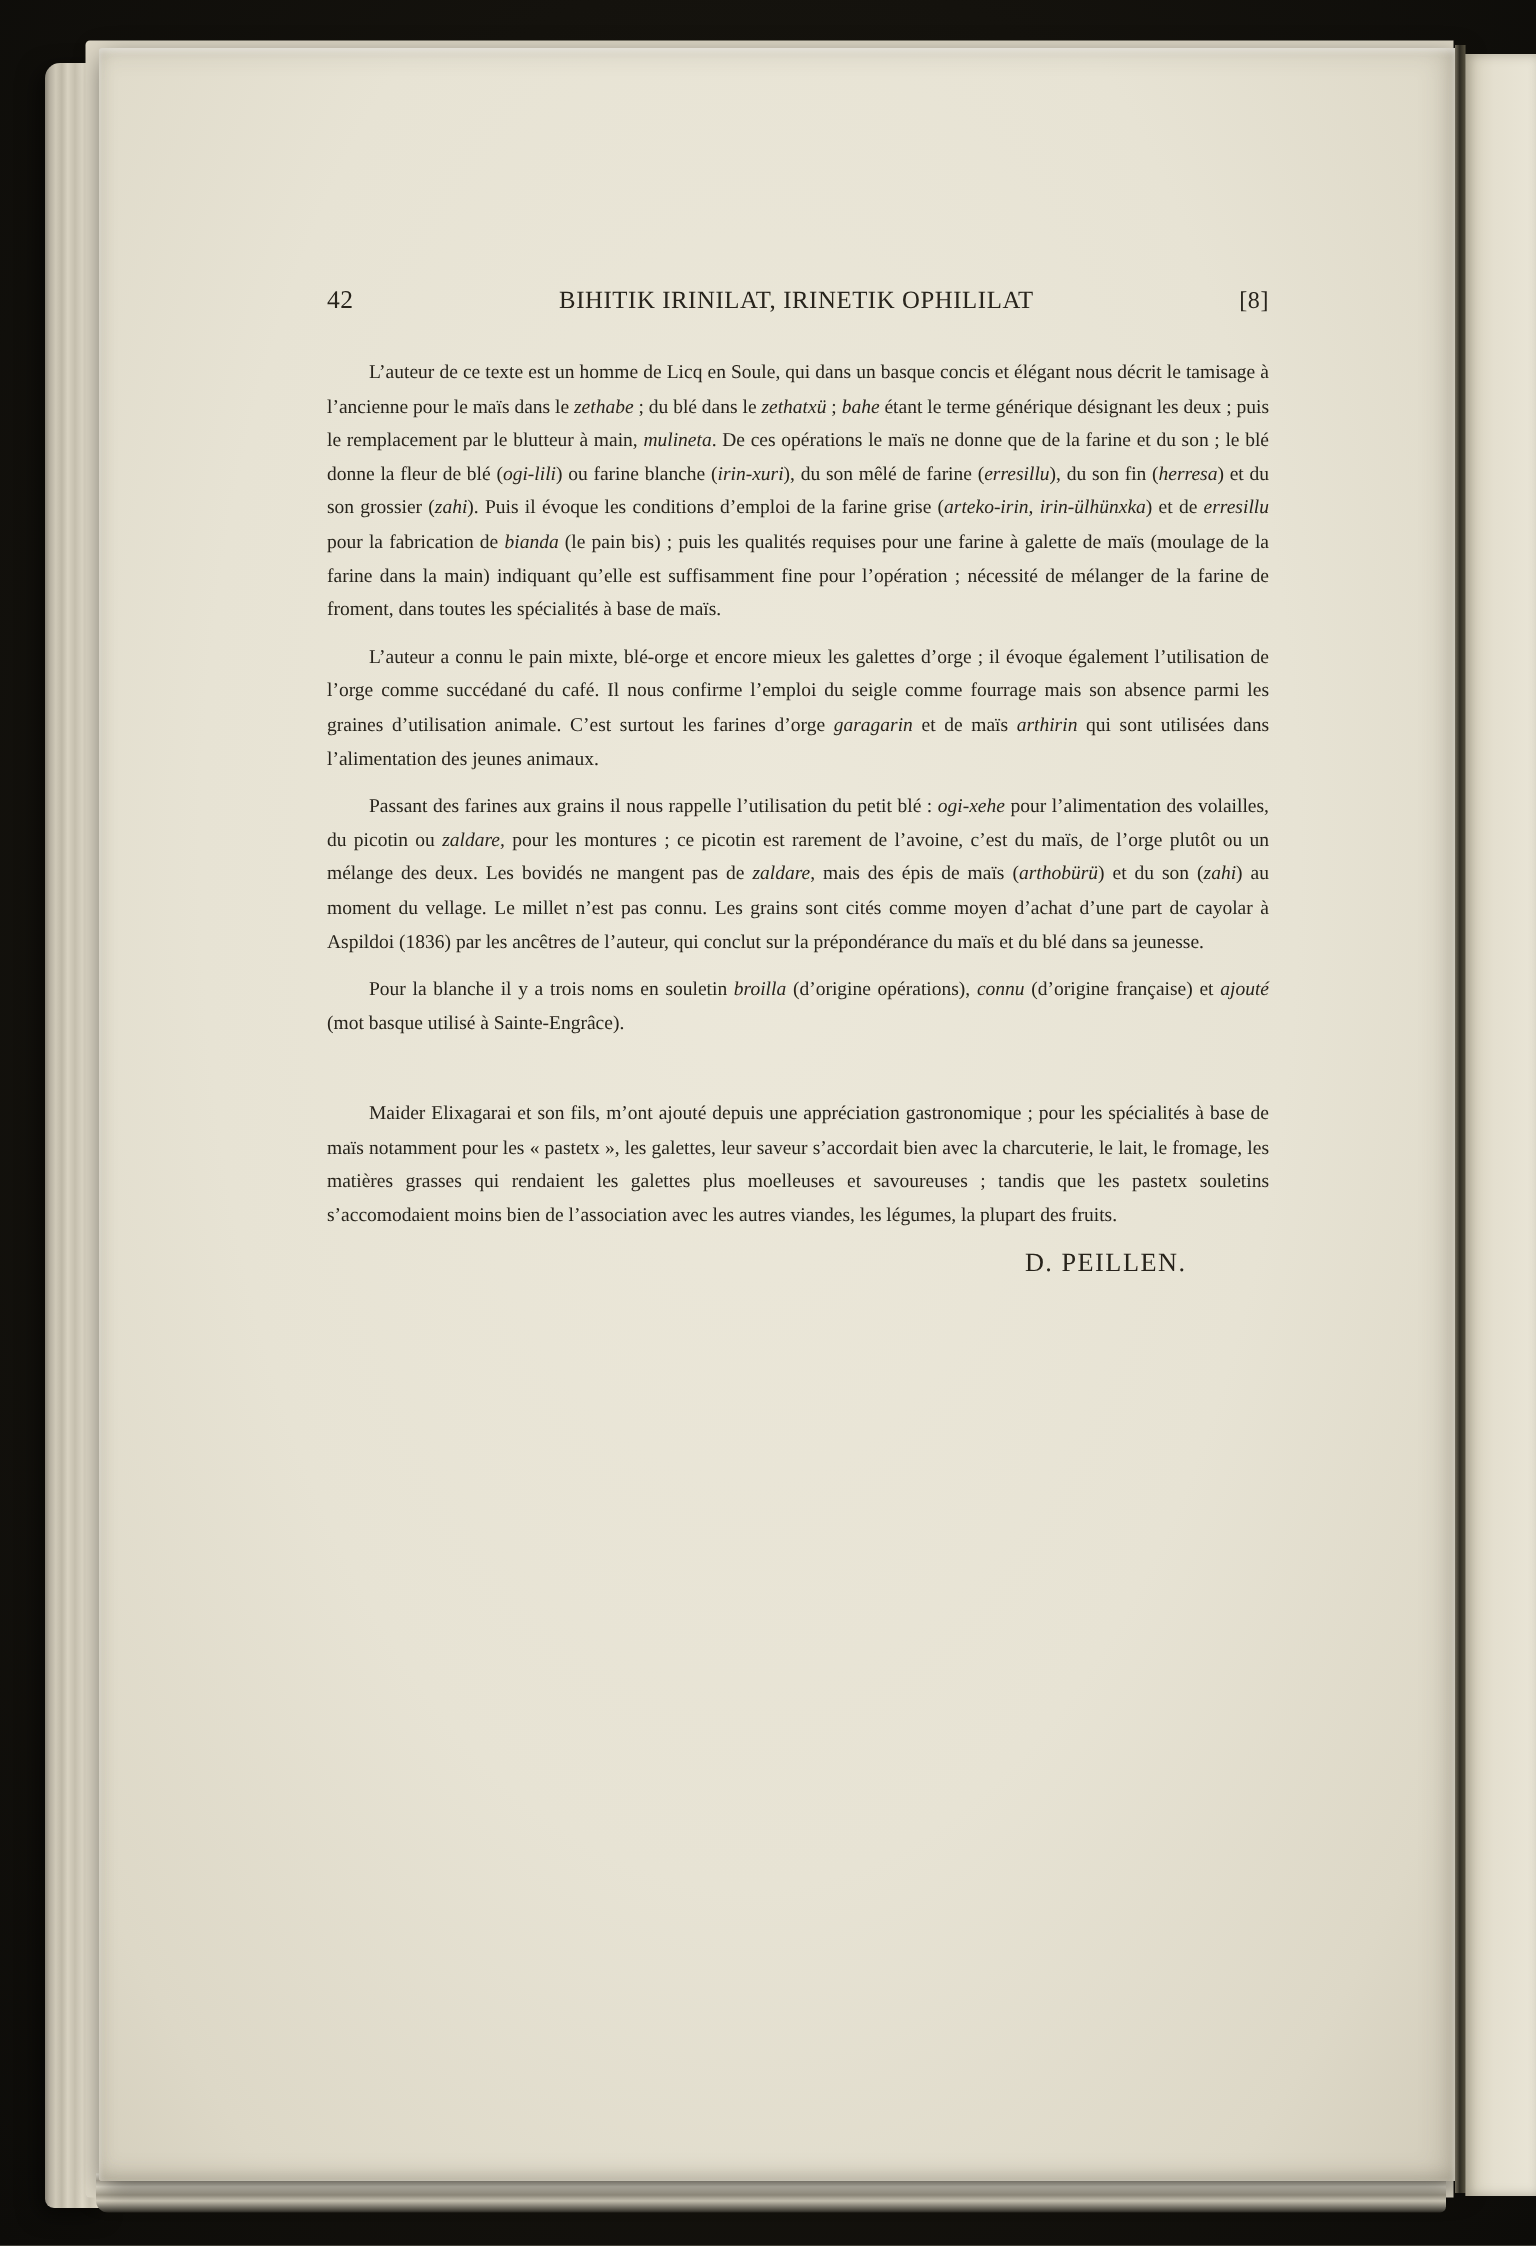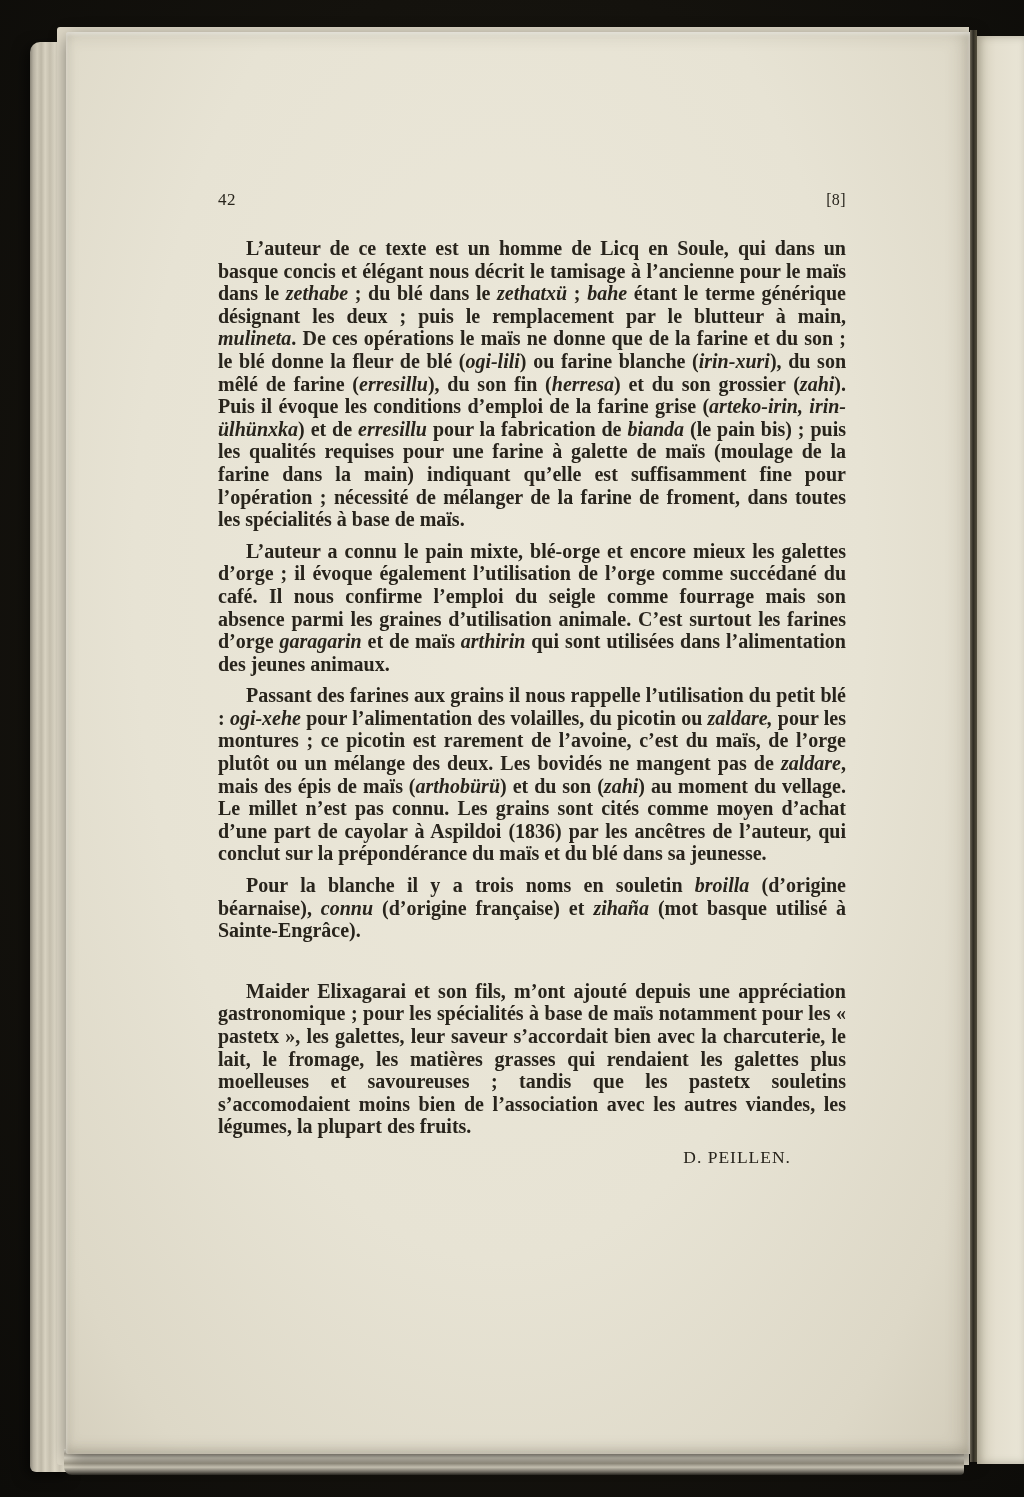--- a/index.html
+++ b/index.html
@@ -115,27 +115,26 @@
   .running-header .folio { font-size: 16px; }
 
   .section-heading {
     font-size: 18px;
     font-weight: bold;
     letter-spacing: 0.3px;
     margin-bottom: 17px;
   }
 
   .bodytext p {
-    font-size: 20px;
+    font-size: 13px;
     line-height: 22.6px;
     text-align: justify;
     text-indent: 28px;
     margin-bottom: 9px;
     hyphens: auto;
-    font-weight: bold;
     -webkit-hyphens: auto;
   }
   .bodytext p em { font-style: italic; }
 
   .bodytext p.extra-gap { margin-top: 38px; }
 
   .signature {
     text-align: right;
     padding-right: 55px;
     font-size: 17.5px;
@@ -149,29 +148,30 @@
 
   <div class="left-stack"></div>
   <div class="under-page"></div>
   <div class="bottom-stack"></div>
 
   <div class="main-page">
     <div class="page-inner">
 
       <div class="running-header">
         <span class="pgnum">42</span>
+        <span class="title">BIHITIK IRINILAT, IRINETIK OPHILILAT</span>
         <span class="folio">[8]</span>
       </div>
 
 
       <div class="bodytext">
         <p><span>L’auteur de ce texte est un homme de Licq en Soule, qui dans un basque concis et élégant nous décrit le tamisage à l’ancienne pour le maïs dans le </span><em>zethabe</em><span> ; du blé dans le </span><em>zethatxü</em><span> ; </span><em>bahe</em><span> étant le terme générique désignant les deux ; puis le remplacement par le blutteur à main, </span><em>mulineta</em><span>. De ces opérations le maïs ne donne que de la farine et du son ; le blé donne la fleur de blé (</span><em>ogi-lili</em><span>) ou farine blanche (</span><em>irin-xuri</em><span>), du son mêlé de farine (</span><em>erresillu</em><span>), du son fin (</span><em>herresa</em><span>) et du son grossier (</span><em>zahi</em><span>). Puis il évoque les conditions d’emploi de la farine grise (</span><em>arteko-irin, irin-ülhünxka</em><span>) et de </span><em>erresillu</em><span> pour la fabrication de </span><em>bianda</em><span> (le pain bis) ; puis les qualités requises pour une farine à galette de maïs (moulage de la farine dans la main) indiquant qu’elle est suffisamment fine pour l’opération ; nécessité de mélanger de la farine de froment, dans toutes les spécialités à base de maïs.</span></p>
         <p><span>L’auteur a connu le pain mixte, blé-orge et encore mieux les galettes d’orge ; il évoque également l’utilisation de l’orge comme succédané du café. Il nous confirme l’emploi du seigle comme fourrage mais son absence parmi les graines d’utilisation animale. C’est surtout les farines d’orge </span><em>garagarin</em><span> et de maïs </span><em>arthirin</em><span> qui sont utilisées dans l’alimentation des jeunes animaux.</span></p>
         <p><span>Passant des farines aux grains il nous rappelle l’utilisation du petit blé : </span><em>ogi-xehe</em><span> pour l’alimentation des volailles, du picotin ou </span><em>zaldare,</em><span> pour les montures ; ce picotin est rarement de l’avoine, c’est du maïs, de l’orge plutôt ou un mélange des deux. Les bovidés ne mangent pas de </span><em>zaldare</em><span>, mais des épis de maïs (</span><em>arthobürü</em><span>) et du son (</span><em>zahi</em><span>) au moment du vellage. Le millet n’est pas connu. Les grains sont cités comme moyen d’achat d’une part de cayolar à Aspildoi (1836) par les ancêtres de l’auteur, qui conclut sur la prépondérance du maïs et du blé dans sa jeunesse.</span></p>
-        <p><span>Pour la blanche il y a trois noms en souletin </span><em>broilla</em><span> (d’origine béarnaise), </span><em>connu</em><span> (d’origine française) et </span><em>zihaña</em><span> (mot basque utilisé à Sainte-Engrâce).</span></p>
+        <p><span>Pour la blanche il y a trois noms en souletin </span><em>broilla</em><span> (d’origine opérations), </span><em>connu</em><span> (d’origine française) et </span><em>ajouté</em><span> (mot basque utilisé à Sainte-Engrâce).</span></p>
         <p class="extra-gap"><span>Maider Elixagarai et son fils, m’ont ajouté depuis une appréciation gastronomique ; pour les spécialités à base de maïs notamment pour les « pastetx », les galettes, leur saveur s’accordait bien avec la charcuterie, le lait, le fromage, les matières grasses qui rendaient les galettes plus moelleuses et savoureuses ; tandis que les pastetx souletins s’accomodaient moins bien de l’association avec les autres viandes, les légumes, la plupart des fruits.</span></p>
       </div>
 
       <div class="signature">D. PEILLEN.</div>
 
     </div>
   </div>
 
   <div class="gutter"></div>
   <div class="right-page"></div>

